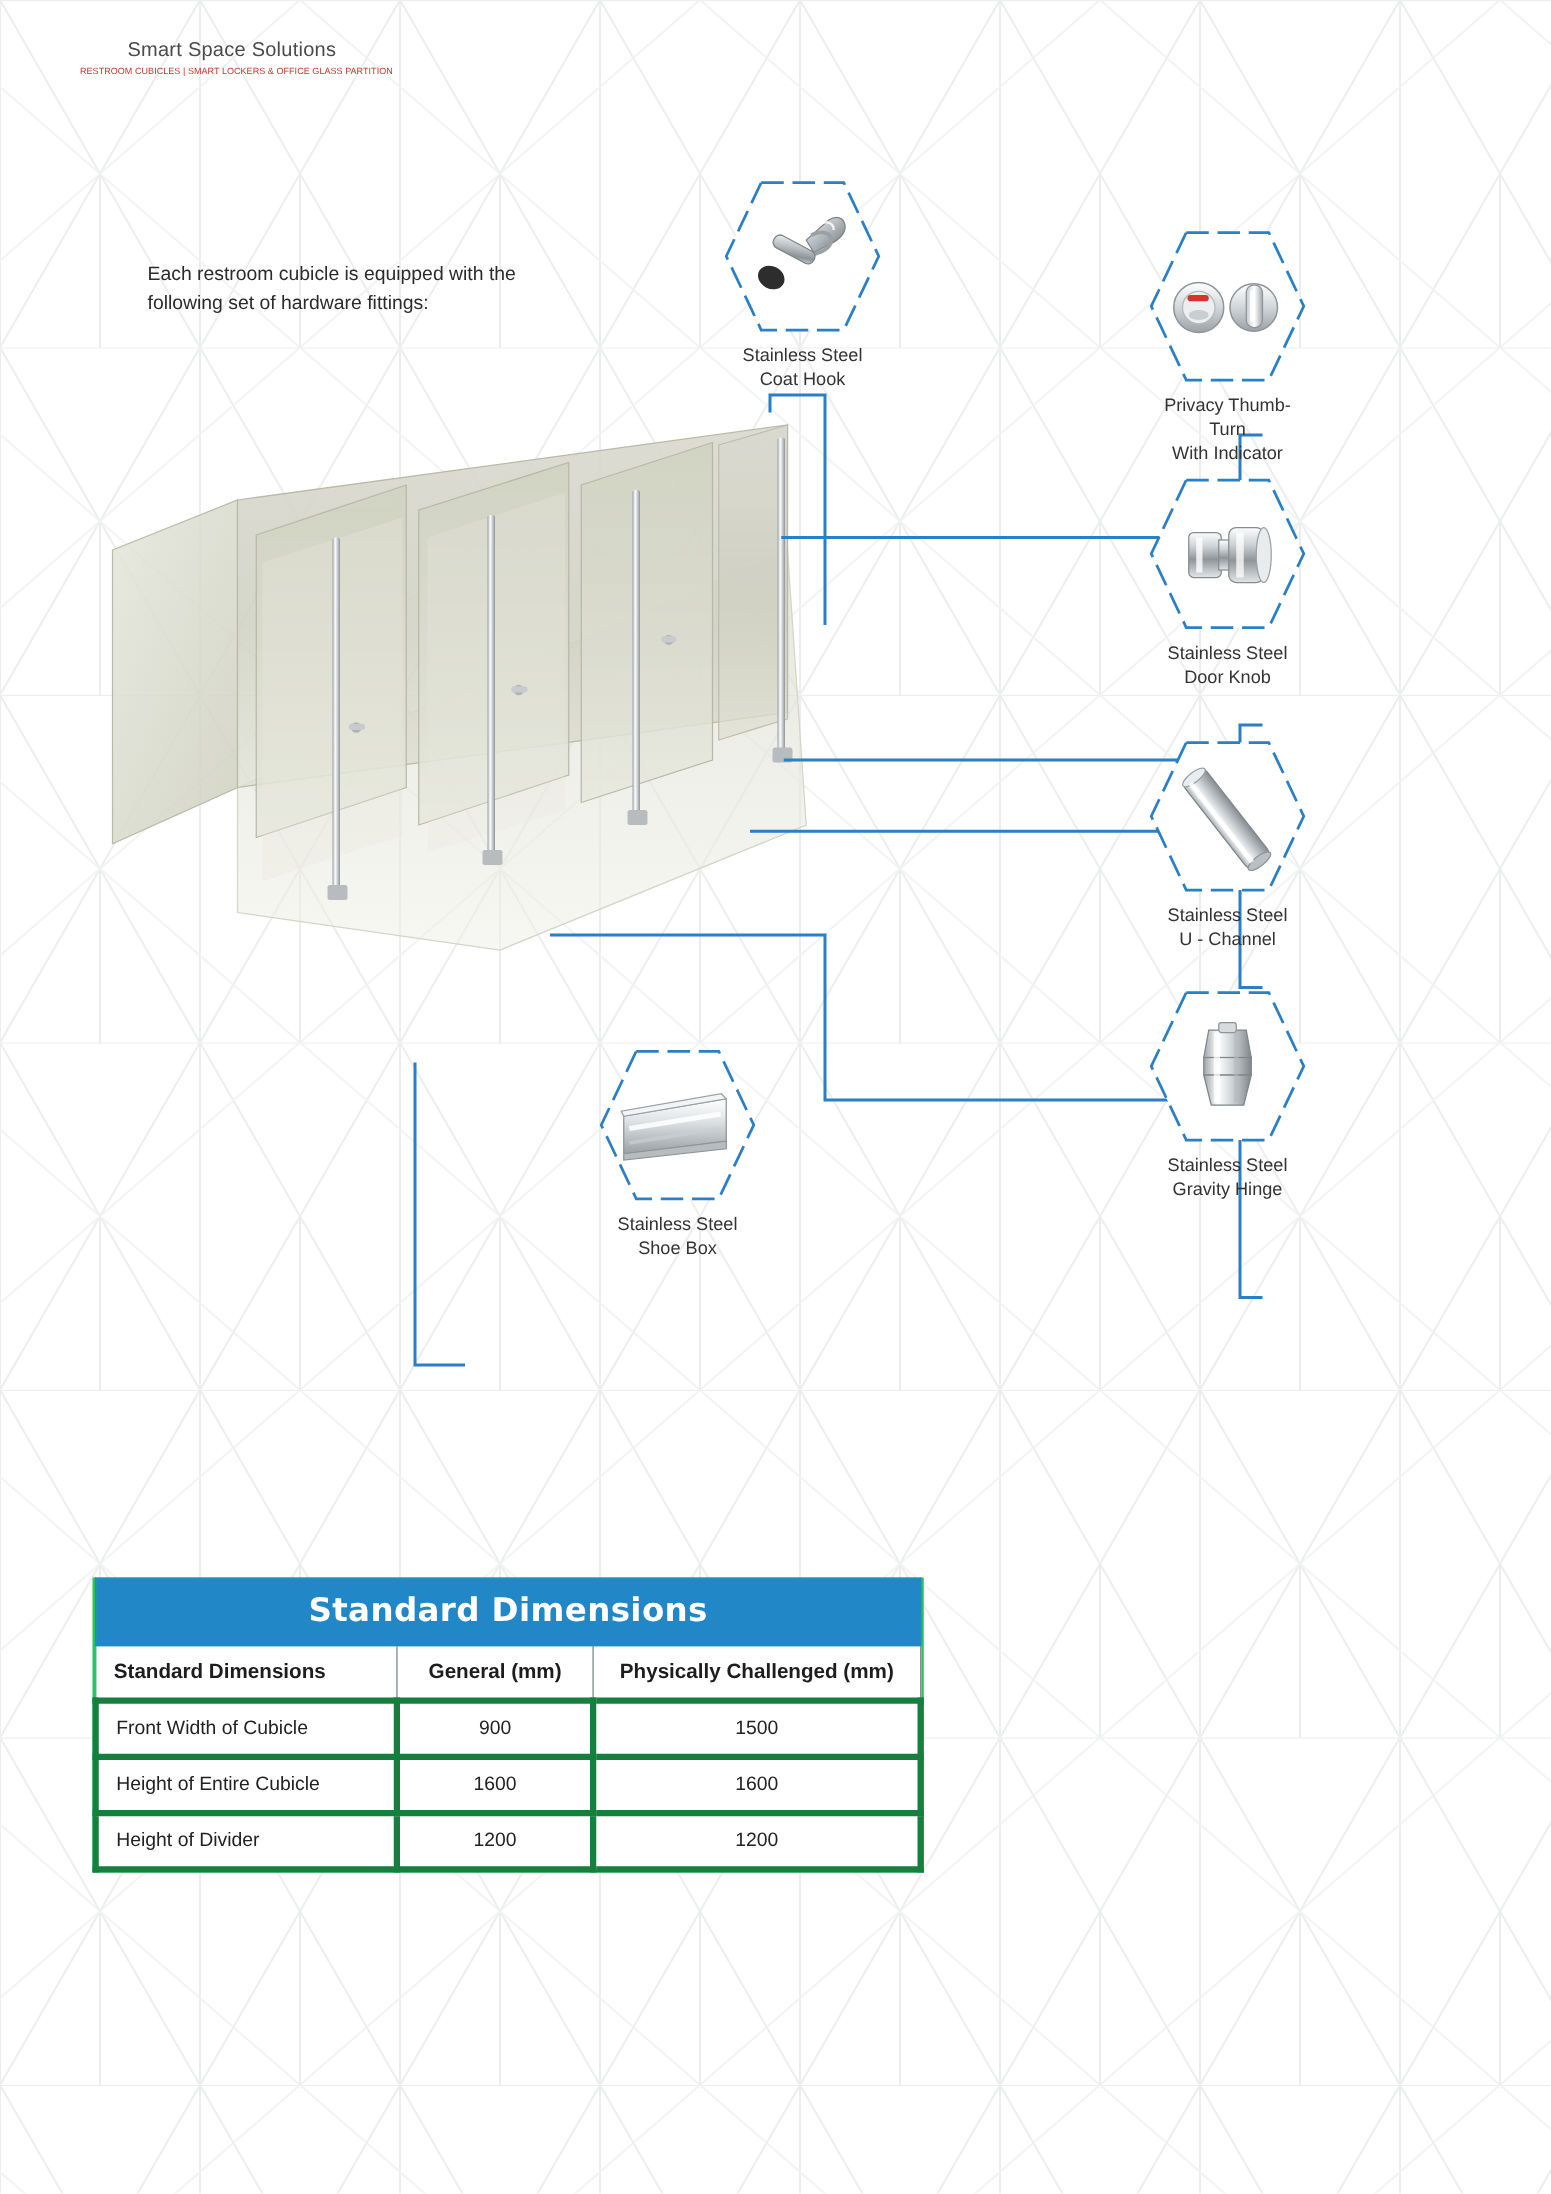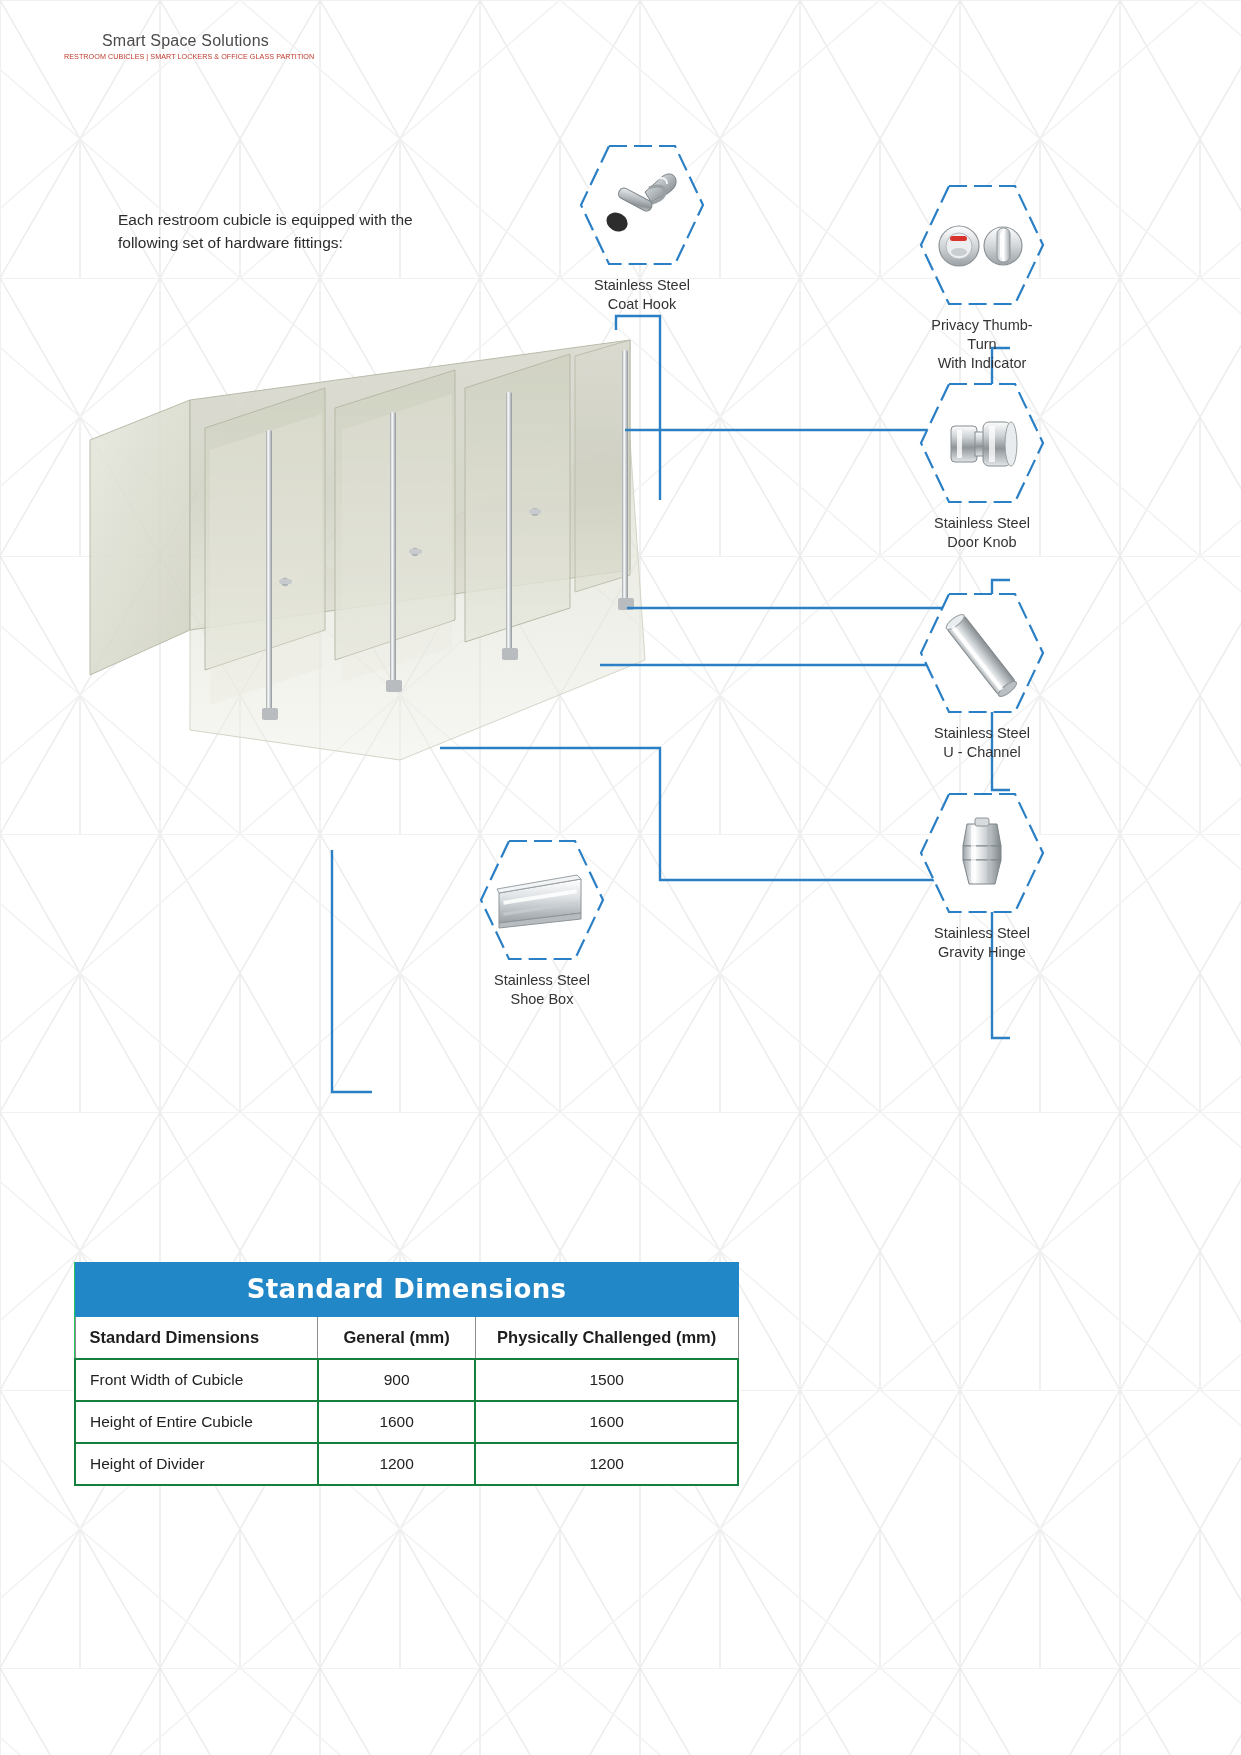--- a/index.html
+++ b/index.html
@@ -139,21 +139,21 @@
     border: 1px solid #8d8d8d;
     background: #ffffff;
     white-space: nowrap;
   }
   #dim-table th.colhead.left { text-align: left; }
   #dim-table th.colhead.ctr  { }
   #dim-table td {
     font-size: 15.5px;
     color: #222222;
     padding: 11px 14px;
-    border: 2px solid #15803d;
+    border: 5px solid #15803d;
     background: #ffffff;
   }
   #dim-table td.label { text-align: left; }
   #dim-table td.val   { text-align: center; }
   #dim-table col.c1 { width: 244px; }
   #dim-table col.c2 { width: 158px; }
   #dim-table col.c3 { width: 263px; }
 </style>
 </head>
 <body>

